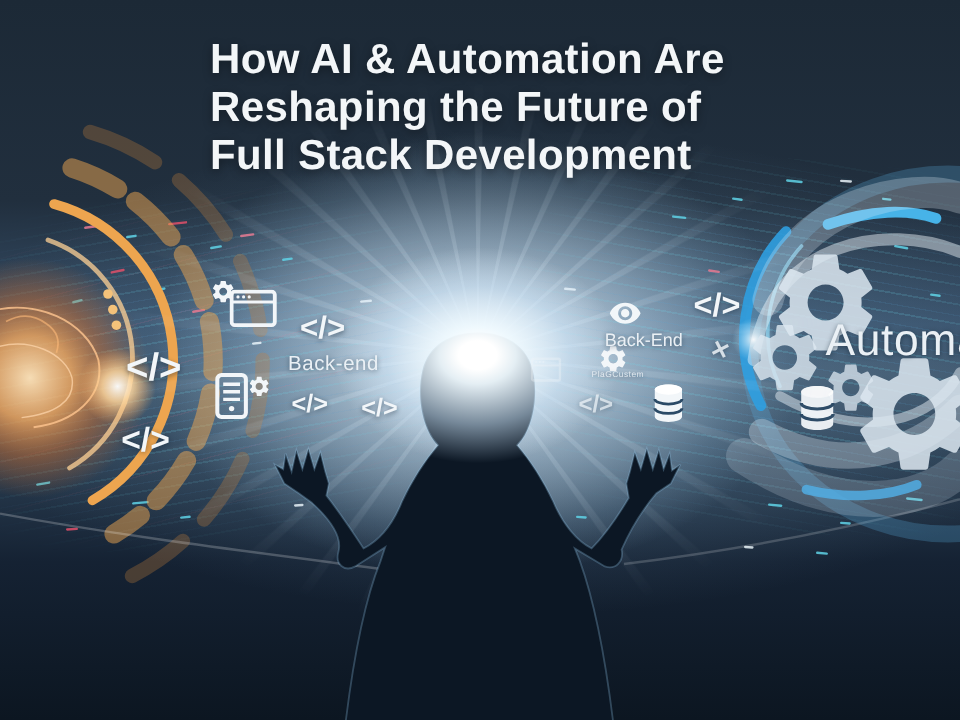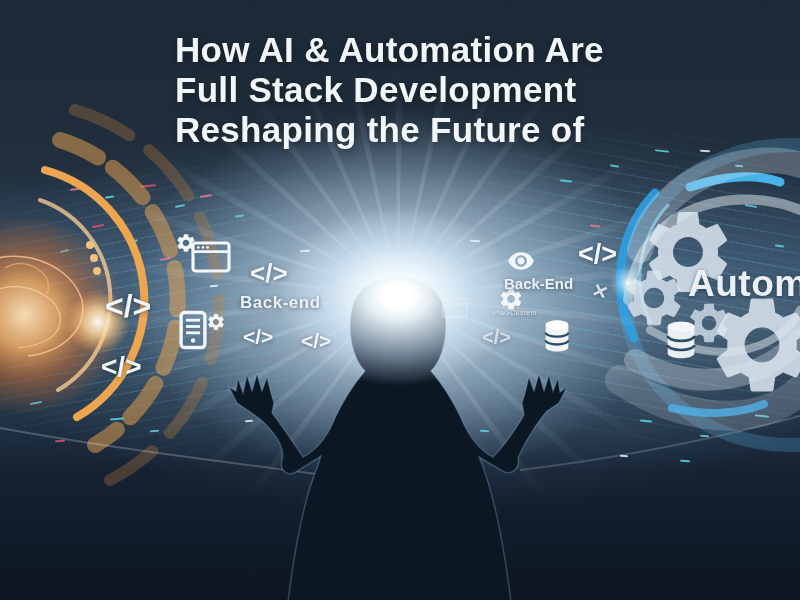--- a/index.html
+++ b/index.html
@@ -31,21 +31,21 @@
     -webkit-mask-image:radial-gradient(closest-side, rgba(0,0,0,.95), rgba(0,0,0,.45) 55%, transparent 100%);
             mask-image:radial-gradient(closest-side, rgba(0,0,0,.95), rgba(0,0,0,.45) 55%, transparent 100%);}
   .core-glow{position:absolute;left:238px;top:176px;width:320px;height:240px;
     background:radial-gradient(closest-side, #ffffff 0 10%, rgba(240,250,255,.95) 20%, rgba(205,230,250,.55) 48%, rgba(0,0,0,0) 75%);}
   svg.fx, svg.person{position:absolute;left:0;top:0;}
   
   .title{position:absolute;left:175px;top:30px;width:445px;
     color:#f3f6f8;font-size:35px;line-height:40px;font-weight:bold;letter-spacing:.3px;
     text-shadow:0 2px 8px rgba(0,0,0,.35);}
   
-  .lbl{position:absolute;color:#eaf0f5;font-weight:bold;text-shadow:0 1px 4px rgba(10,25,40,.5);white-space:nowrap;}
+  .lbl{position:absolute;color:#eaf0f5;font-weight:normal;text-shadow:0 1px 4px rgba(10,25,40,.5);white-space:nowrap;}
   .lbl-backend-left{left:240px;top:293px;font-size:17px;letter-spacing:.5px;}
   .lbl-backend-right{left:504px;top:275px;font-size:15px;}
   .lbl-database{left:557px;top:294px;font-size:19px;letter-spacing:.5px;}
   .lbl-automation{left:688px;top:263px;font-size:37px;letter-spacing:.5px;}
   .lbl-gear-caption{left:493px;top:309px;font-size:7px;font-weight:normal;opacity:.85;letter-spacing:.4px;}
   
   .code{position:absolute;color:#f2f6f9;font-weight:bold;text-shadow:0 1px 4px rgba(10,25,40,.45);white-space:nowrap;}
   .ic{position:absolute;}
 </style>
 </head>
@@ -236,17 +236,17 @@
   <span class="code" style="left:482px;top:326px;font-size:20px;opacity:.65">&lt;/&gt;</span>
   <span class="code" style="left:592px;top:280px;font-size:19px;opacity:.8;transform:rotate(18deg)">✕</span>
 
   <span class="lbl lbl-backend-left">Back-end</span>
   <span class="lbl lbl-backend-right">Back-End</span>
   <span class="lbl lbl-gear-caption">PlaGCustem</span>
   <span class="lbl lbl-automation">Automa</span>
 
   <div class="title">
     <div>How AI &amp; Automation Are</div>
+    <div>Reshaping the Future of</div>
     <div>Full Stack Development</div>
-    <div>Reshaping the Future of</div>
   </div>
 
 </div>
 
 </body></html>

